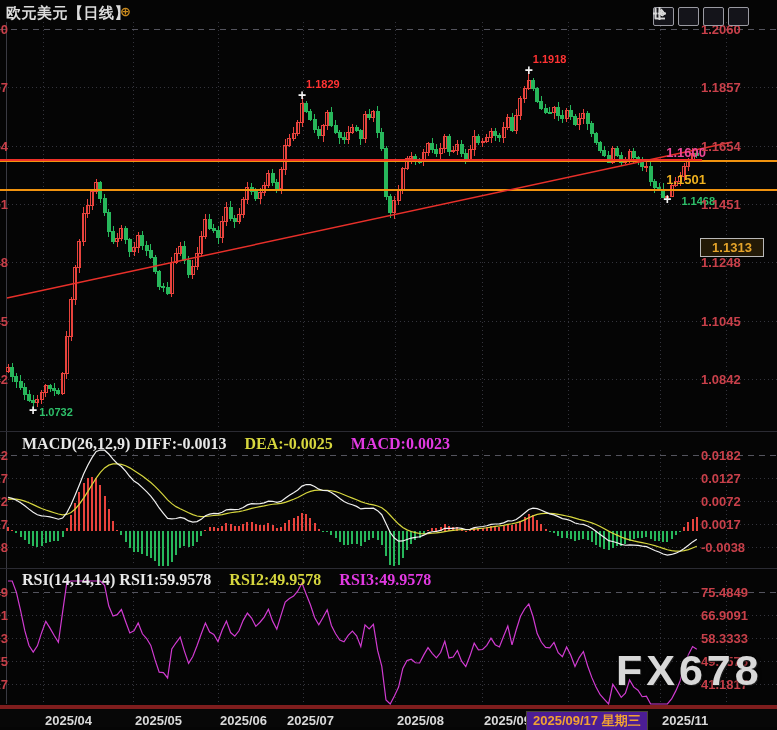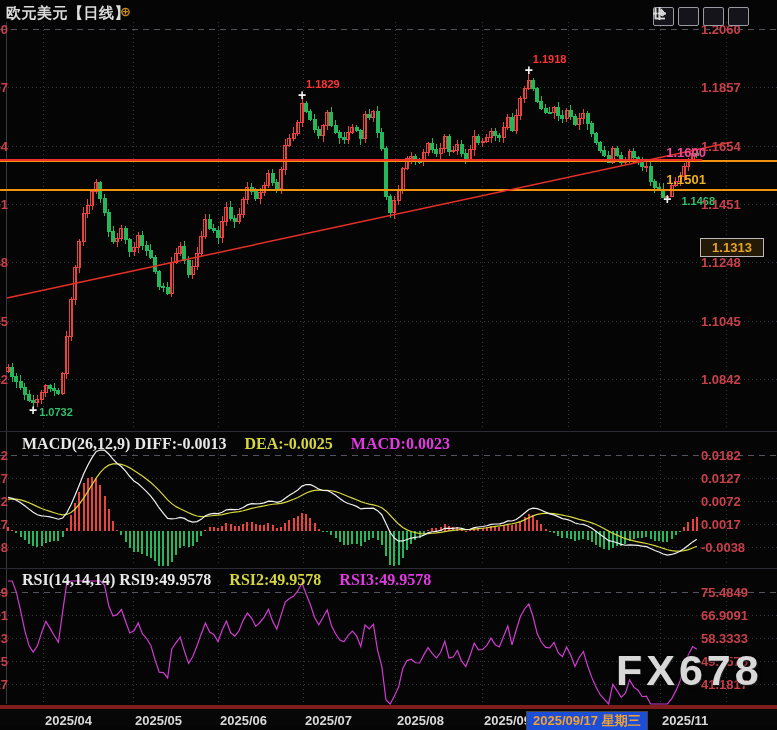--- a/index.html
+++ b/index.html
@@ -27,21 +27,21 @@
   .lvl0{top:145px;color:#ec4899;}
   .lvl1{top:172px;color:#efb11e;}
   .pricebox{position:absolute;left:700px;top:238px;width:62px;height:17px;z-index:7;
             background:#231a07;border:1px solid #b9b9b9;color:#e5a42a;font-size:13px;font-weight:bold;
             text-align:center;line-height:17px;}
   
   .xaxis{position:absolute;left:0;top:705px;width:777px;height:22px;background:#070707;
          border-top:4px solid #7f1d1d;z-index:6;box-sizing:border-box;}
   .xlab{position:absolute;top:4px;font-size:13px;font-weight:bold;color:#d9d9d9;white-space:nowrap;}
   .datebox{position:absolute;left:526px;top:2px;height:18px;padding:0 6px;z-index:8;
-           background:#1d4ed8;border:1px solid #4a4436;color:#f1a233;font-size:13px;font-weight:bold;
+           background:#4c1d95;border:1px solid #4a4436;color:#f1a233;font-size:13px;font-weight:bold;
            line-height:18px;white-space:nowrap;}
   .watermark{position:absolute;left:596px;top:646px;z-index:9;font-size:43px;font-weight:bold;
              color:rgba(228,228,228,.95);letter-spacing:4px;text-shadow:0 0 4px #000,1px 1px 0 #2a2a2a;margin-left:20px;}
 </style>
 </head>
 <body>
 
 <div class="app">
 
   <svg id="chart-svg" width="777" height="730">
@@ -648,40 +648,40 @@
       </div>
     </div>
   </div>
 
   <div class="hdr" style="top:435px;">
     <span class="c-white">MACD(26,12,9) DIFF:-0.0013</span>
     <span class="c-yellow">DEA:-0.0025</span>
     <span class="c-magenta">MACD:0.0023</span>
   </div>
   <div class="hdr" style="top:571px;">
-    <span class="c-white">RSI(14,14,14) RSI9:49.9578</span>
+    <span class="c-white">RSI(14,14,14) RSI1:59.9578</span>
     <span class="c-yellow">RSI2:49.9578</span>
     <span class="c-magenta">RSI3:49.9578</span>
   </div>
 
   <div class="lvl lvl0">1.1600</div>
   <div class="lvl lvl1">1.1501</div>
 
   <div class="annot" style="color: rgb(46, 192, 106); left: 39.2px; top: 406.402px;">1.0732</div>
   <div class="annot" style="color: rgb(255, 51, 51); left: 306px; top: 78.3432px;">1.1829</div>
   <div class="annot" style="color: rgb(255, 51, 51); left: 532.8px; top: 52.7824px;">1.1918</div>
   <div class="annot" style="color: rgb(46, 192, 106); left: 673.4px; top: 195.022px; margin-left: 8px;">1.1468</div>
 
   <div class="pricebox">1.1313</div>
 
   <div class="xaxis">
     <span class="xlab" style="left:45px;">2025/04</span>
     <span class="xlab" style="left:135px;">2025/05</span>
     <span class="xlab" style="left:220px;">2025/06</span>
-    <span class="xlab" style="left:305px;">2025/07</span>
+    <span class="xlab" style="left:287px;">2025/07</span>
     <span class="xlab" style="left:397px;">2025/08</span>
     <span class="xlab" style="left:484px;">2025/09</span>
     <span class="xlab" style="left:570px;">2025/10</span>
     <span class="xlab" style="left:662px;">2025/11</span>
     <div class="datebox">2025/09/17 星期三</div>
   </div>
 
   <div class="watermark">FX678</div>
 <div class="ylab" style="left: 701px; top: 22px;">1.2060</div>
     <div class="ylab-left" style="top: 22px;">

